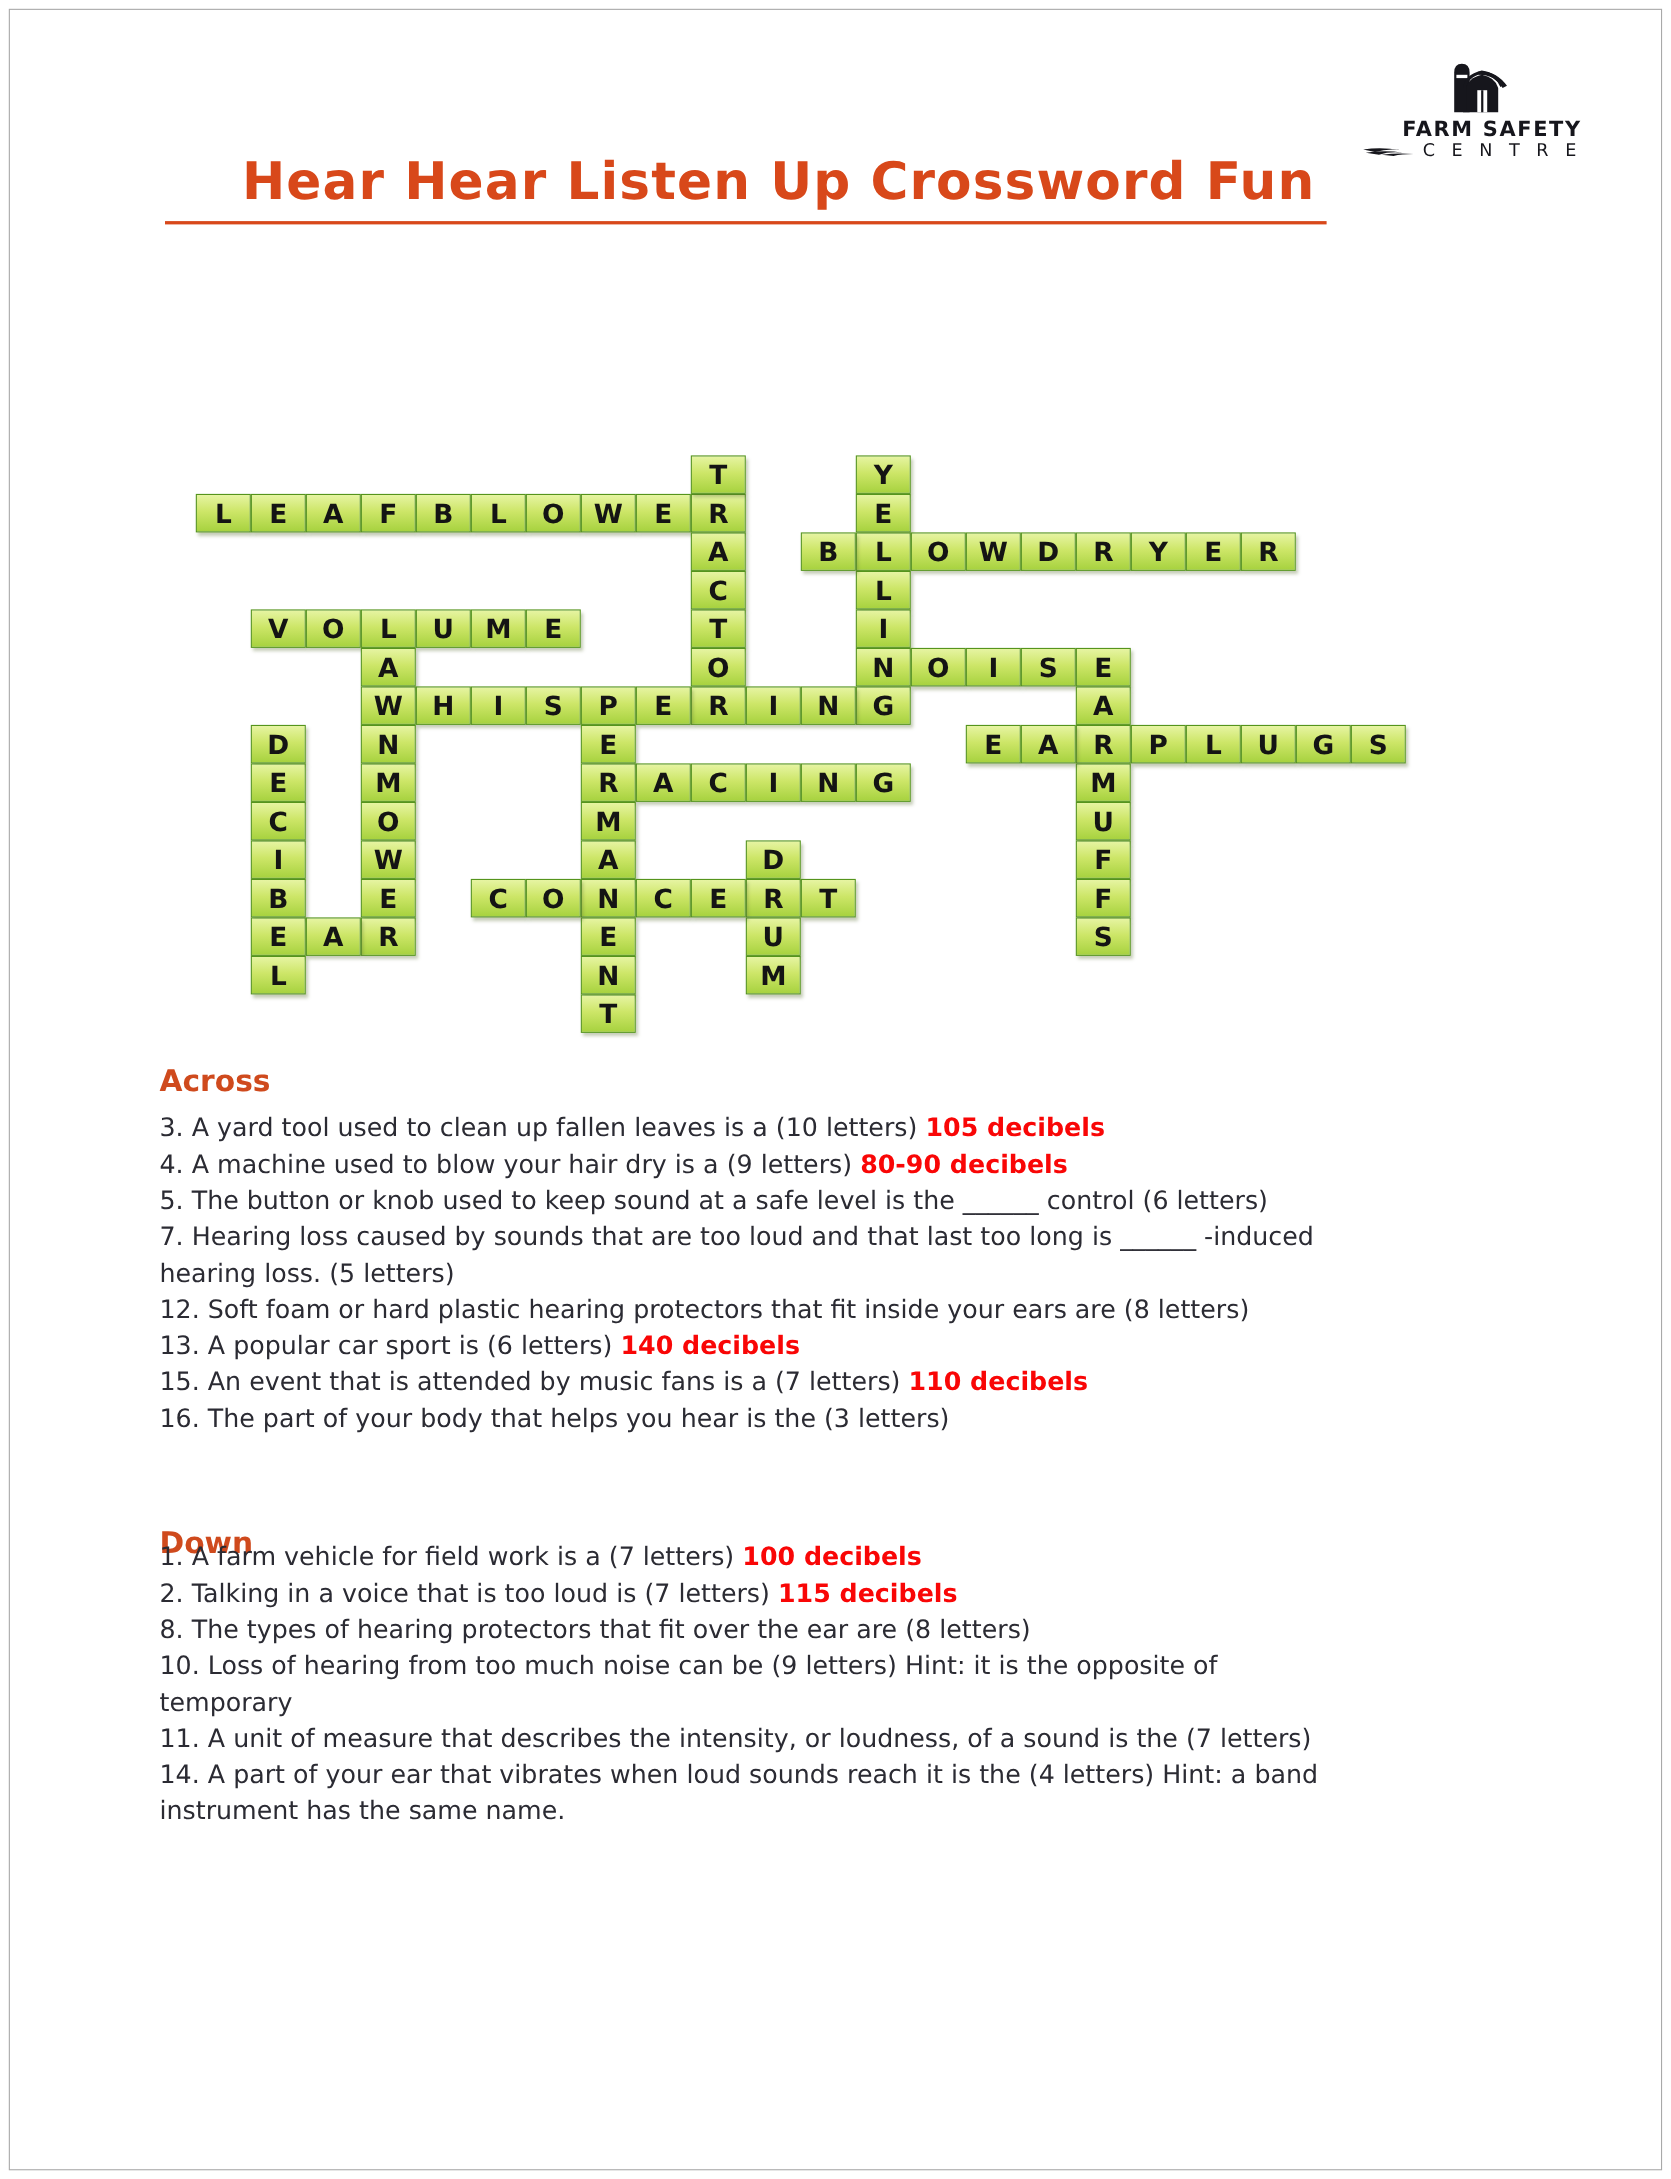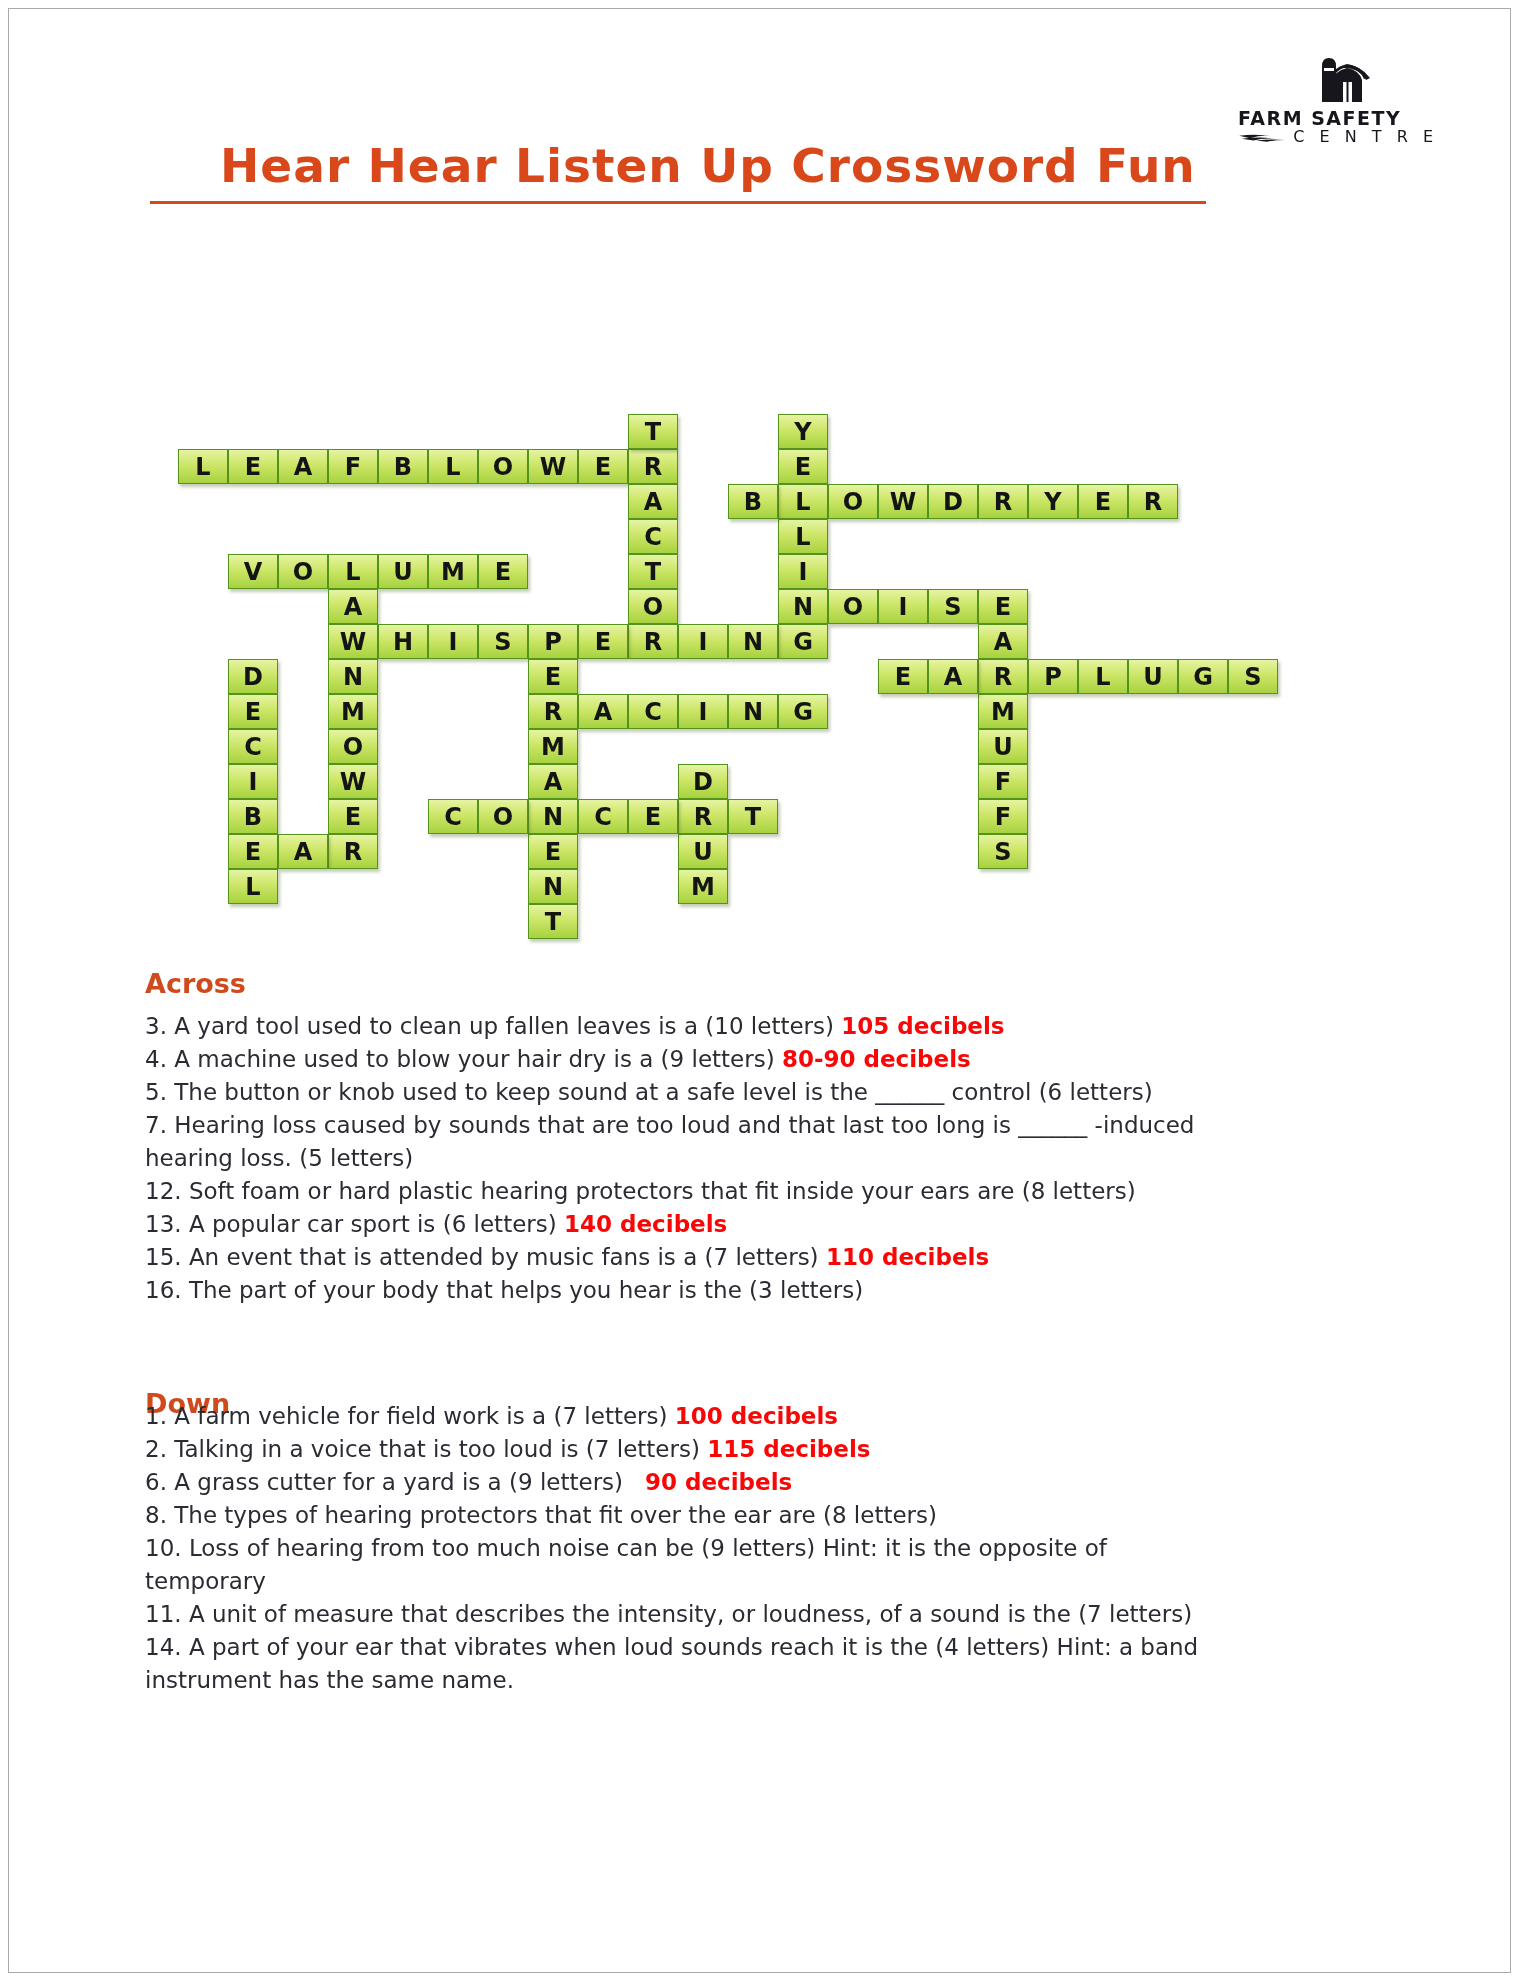--- a/index.html
+++ b/index.html
@@ -10,21 +10,21 @@
     font-family:"DejaVu Sans","Liberation Sans",sans-serif;
     overflow:hidden;
   }
   .page-frame{
     position:absolute;left:8px;top:8px;right:8px;bottom:8px;
     border:1px solid #a9a9a9;
     pointer-events:none;
   }
 
   
-  .logo{position:absolute;left:1238px;top:56px;width:200px;text-align:left;color:#16161c;}
+  .logo{position:absolute;left:1238px;top:56px;width:200px;text-align:right;color:#16161c;}
   .logo .barn{display:block;margin:0 auto;}
   .logo .l1{font-size:19px;font-weight:bold;letter-spacing:1.5px;white-space:nowrap;margin-top:1px;}
   .logo .l2row{display:flex;align-items:center;justify-content:flex-end;margin-top:-2px;}
   .logo .l2{font-size:16px;letter-spacing:5px;white-space:nowrap;}
   .logo svg{display:block;}
 
   
   .title-wrap{
     position:absolute;left:150px;top:138px;width:1056px;
     border-bottom:3px solid #d8481a;
@@ -208,21 +208,20 @@
       <div class="clue-line"><span>12. Soft foam or hard plastic hearing protectors that fit inside your ears are (8 letters)</span></div>
       <div class="clue-line"><span>13. A popular car sport is (6 letters) </span><span class="red">140 decibels</span></div>
       <div class="clue-line"><span>15. An event that is attended by music fans is a (7 letters) </span><span class="red">110 decibels</span></div>
       <div class="clue-line"><span>16. The part of your body that helps you hear is the (3 letters)</span></div>
     </div>
 
   <h2 class="section-head" style="top:1388px;">Down</h2>
   <div class="clues" style="top:1400px;">
       <div class="clue-line"><span>1. A farm vehicle for field work is a (7 letters) </span><span class="red">100 decibels</span></div>
       <div class="clue-line"><span>2. Talking in a voice that is too loud is (7 letters) </span><span class="red">115 decibels</span></div>
-      <div class="clue-line"><span>6. A grass cutter for a yard is a (9 letters)   </span><span class="red">90 decibels</span></div>
       <div class="clue-line"><span>8. The types of hearing protectors that fit over the ear are (8 letters)</span></div>
       <div class="clue-line"><span>10. Loss of hearing from too much noise can be (9 letters) Hint: it is the opposite of</span></div>
       <div class="clue-line"><span>temporary</span></div>
       <div class="clue-line"><span>11. A unit of measure that describes the intensity, or loudness, of a sound is the (7 letters)</span></div>
       <div class="clue-line"><span>14. A part of your ear that vibrates when loud sounds reach it is the (4 letters) Hint: a band</span></div>
       <div class="clue-line"><span>instrument has the same name.</span></div>
     </div>
 </div>
 
 </body></html>

